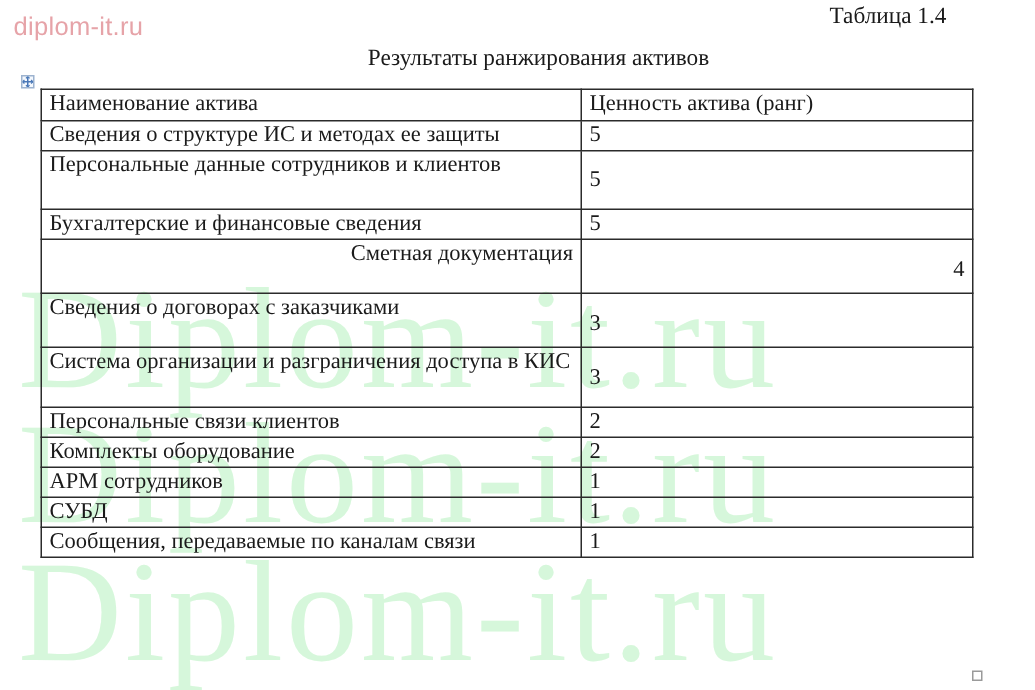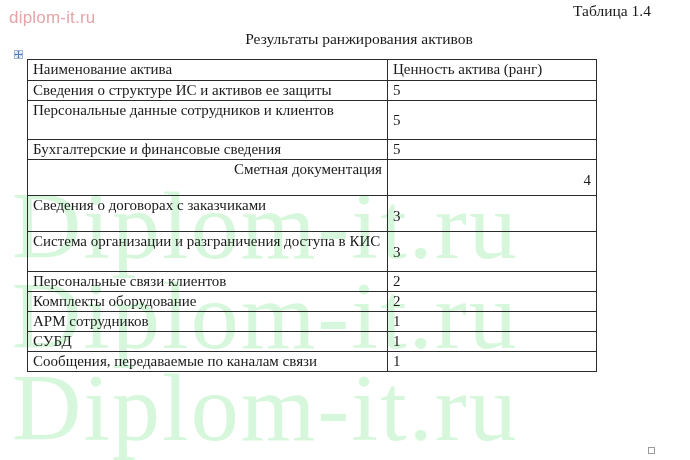--- a/index.html
+++ b/index.html
@@ -19,21 +19,21 @@
       position: absolute;
       left: 9px;
       top: 8px;
       font-family: "Liberation Sans", "DejaVu Sans", sans-serif;
       font-size: 17px;
       color: #e6a3a8;
       letter-spacing: 0.2px;
     }
     .table-number {
       position: absolute;
-      left: 573px;
+      left: 553px;
       top: 2px;
       font-size: 15.5px;
       color: #1a1a1a;
     }
     .table-title {
       position: absolute;
       left: 0;
       width: 690px;
       top: 30px;
       text-align: center;
@@ -79,21 +79,21 @@
       color: #c9f5cf;
       opacity: 0.75;
       letter-spacing: 2px;
       white-space: nowrap;
       line-height: 1;
     }
     table.assets {
       position: absolute;
       left: 27px;
       top: 59px;
-      width: 570px;
+      width: 622px;
       border-collapse: collapse;
       font-size: 15px;
       z-index: 1;
       background: transparent;
     }
     table.assets td {
       border: 1px solid #2b2b2b;
       padding: 0 5px;
       line-height: 18px;
       vertical-align: top;
@@ -124,21 +124,21 @@
   </svg>
 </div>
 
 <table class="assets">
   <tbody>
     <tr style="height:21px;">
       <td class="name">Наименование актива</td>
       <td class="rank">Ценность актива (ранг)</td>
     </tr>
     <tr style="height:20px;">
-      <td class="name">Сведения о структуре ИС и активов ее защиты</td>
+      <td class="name">Сведения о структуре ИС и методах ее защиты</td>
       <td class="rank">5</td>
     </tr>
     <tr style="height:39px;">
       <td class="name">Персональные данные сотрудников и клиентов</td>
       <td class="rank" style="vertical-align:middle;"><span>5</span></td>
     </tr>
     <tr style="height:20px;">
       <td class="name">Бухгалтерские и финансовые сведения</td>
       <td class="rank">5</td>
     </tr>

